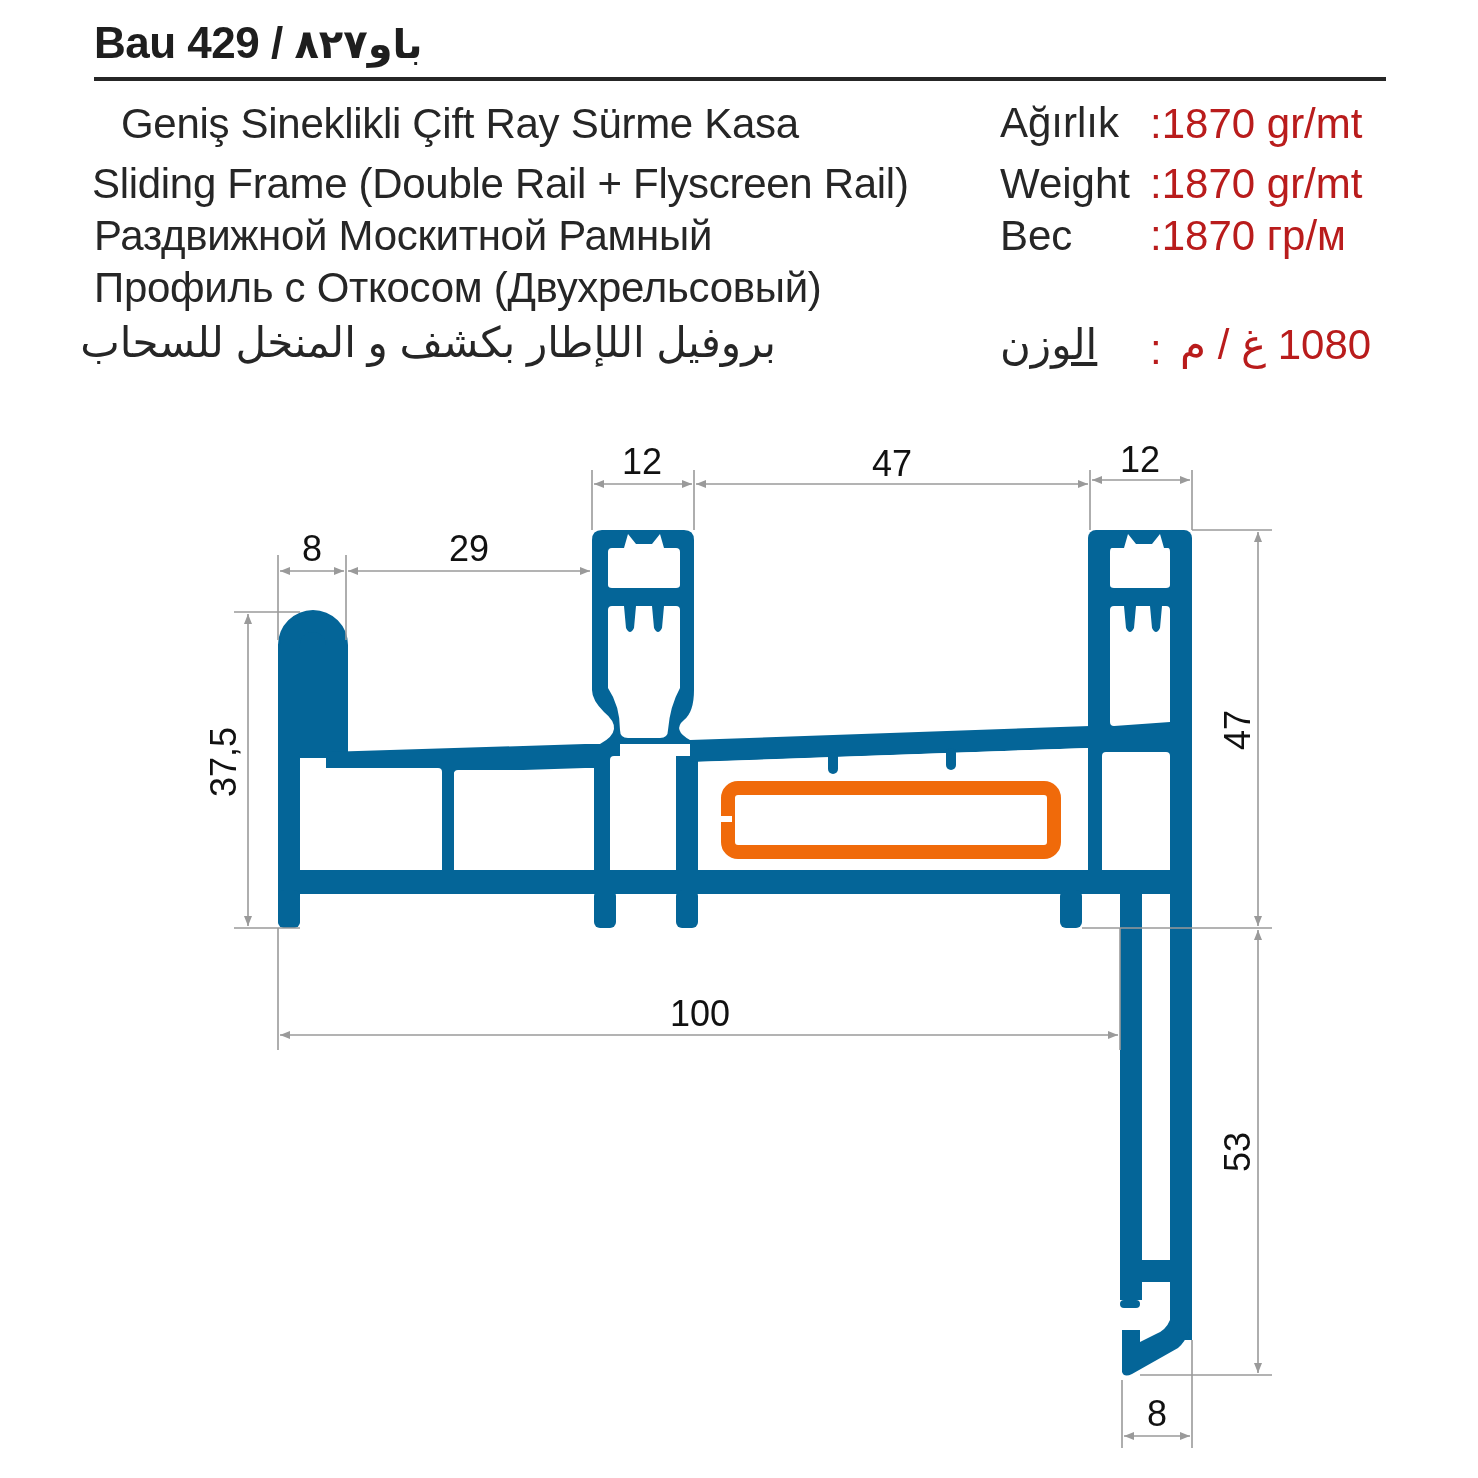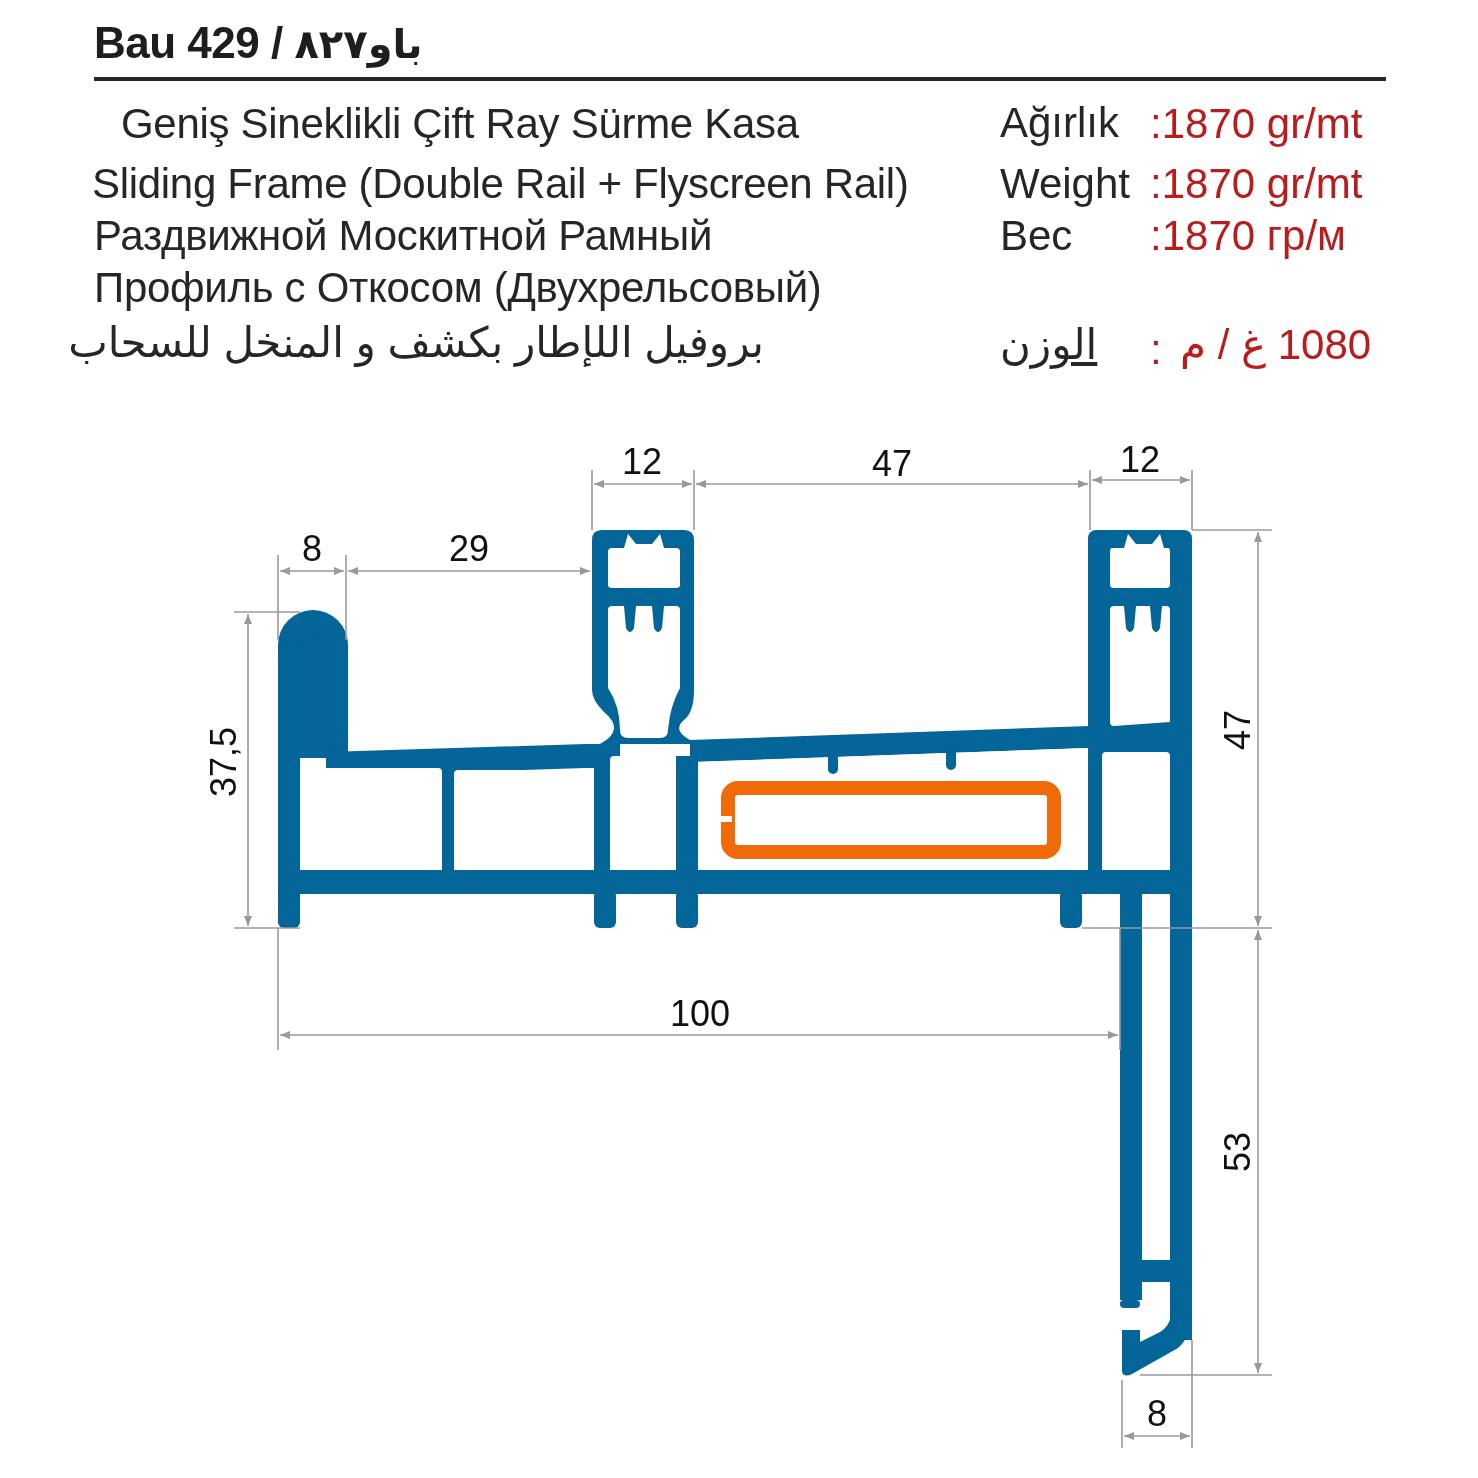--- a/index.html
+++ b/index.html
@@ -20,21 +20,21 @@
 <div class="title">
   <span>Bau 429 /</span>
   <span class="ar">باو٨٢٧</span>
 </div>
 <div class="rule"></div>
 
 <div class="line" style="left:92px; top:100px;margin-left:29px;">Geniş Sineklikli Çift Ray Sürme Kasa</div>
 <div class="line" style="left:92px; top:160px;">Sliding Frame (Double Rail + Flyscreen Rail)</div>
 <div class="line" style="left:94px; top:212px;">Раздвижной Москитной Рамный</div>
 <div class="line" style="left:94px; top:264px;">Профиль с Откосом (Двухрельсовый)</div>
-<div class="line" style="left:80px; top:318px; width:684px; text-align:right; direction:rtl;">بروفيل اللإطار بكشف و المنخل للسحاب</div>
+<div class="line" style="left:92px; top:318px; width:684px; text-align:right; direction:rtl;">بروفيل اللإطار بكشف و المنخل للسحاب</div>
 
 <div class="w-label" style="left:1000px; top:88px;margin-top:11px;">Ağırlık</div>
 <div class="w-value" style="left:1150px; top:100px;">:1870 gr/mt</div>
 <div class="w-label" style="left:1000px; top:160px;">Weight</div>
 <div class="w-value" style="left:1150px; top:160px;">:1870 gr/mt</div>
 <div class="w-label" style="left:1000px; top:212px;">Вес</div>
 <div class="w-value" style="left:1150px; top:212px;">:1870 гр/м</div>
 <div class="w-label" style="left:1000px; top:320px; direction:rtl;text-decoration:underline;">الوزن</div>
 <div class="w-value" style="left:1150px; top:326px;">:</div>
 <div class="w-value" style="left:1180px; top:320px; direction:rtl;">1080 غ / م</div>

